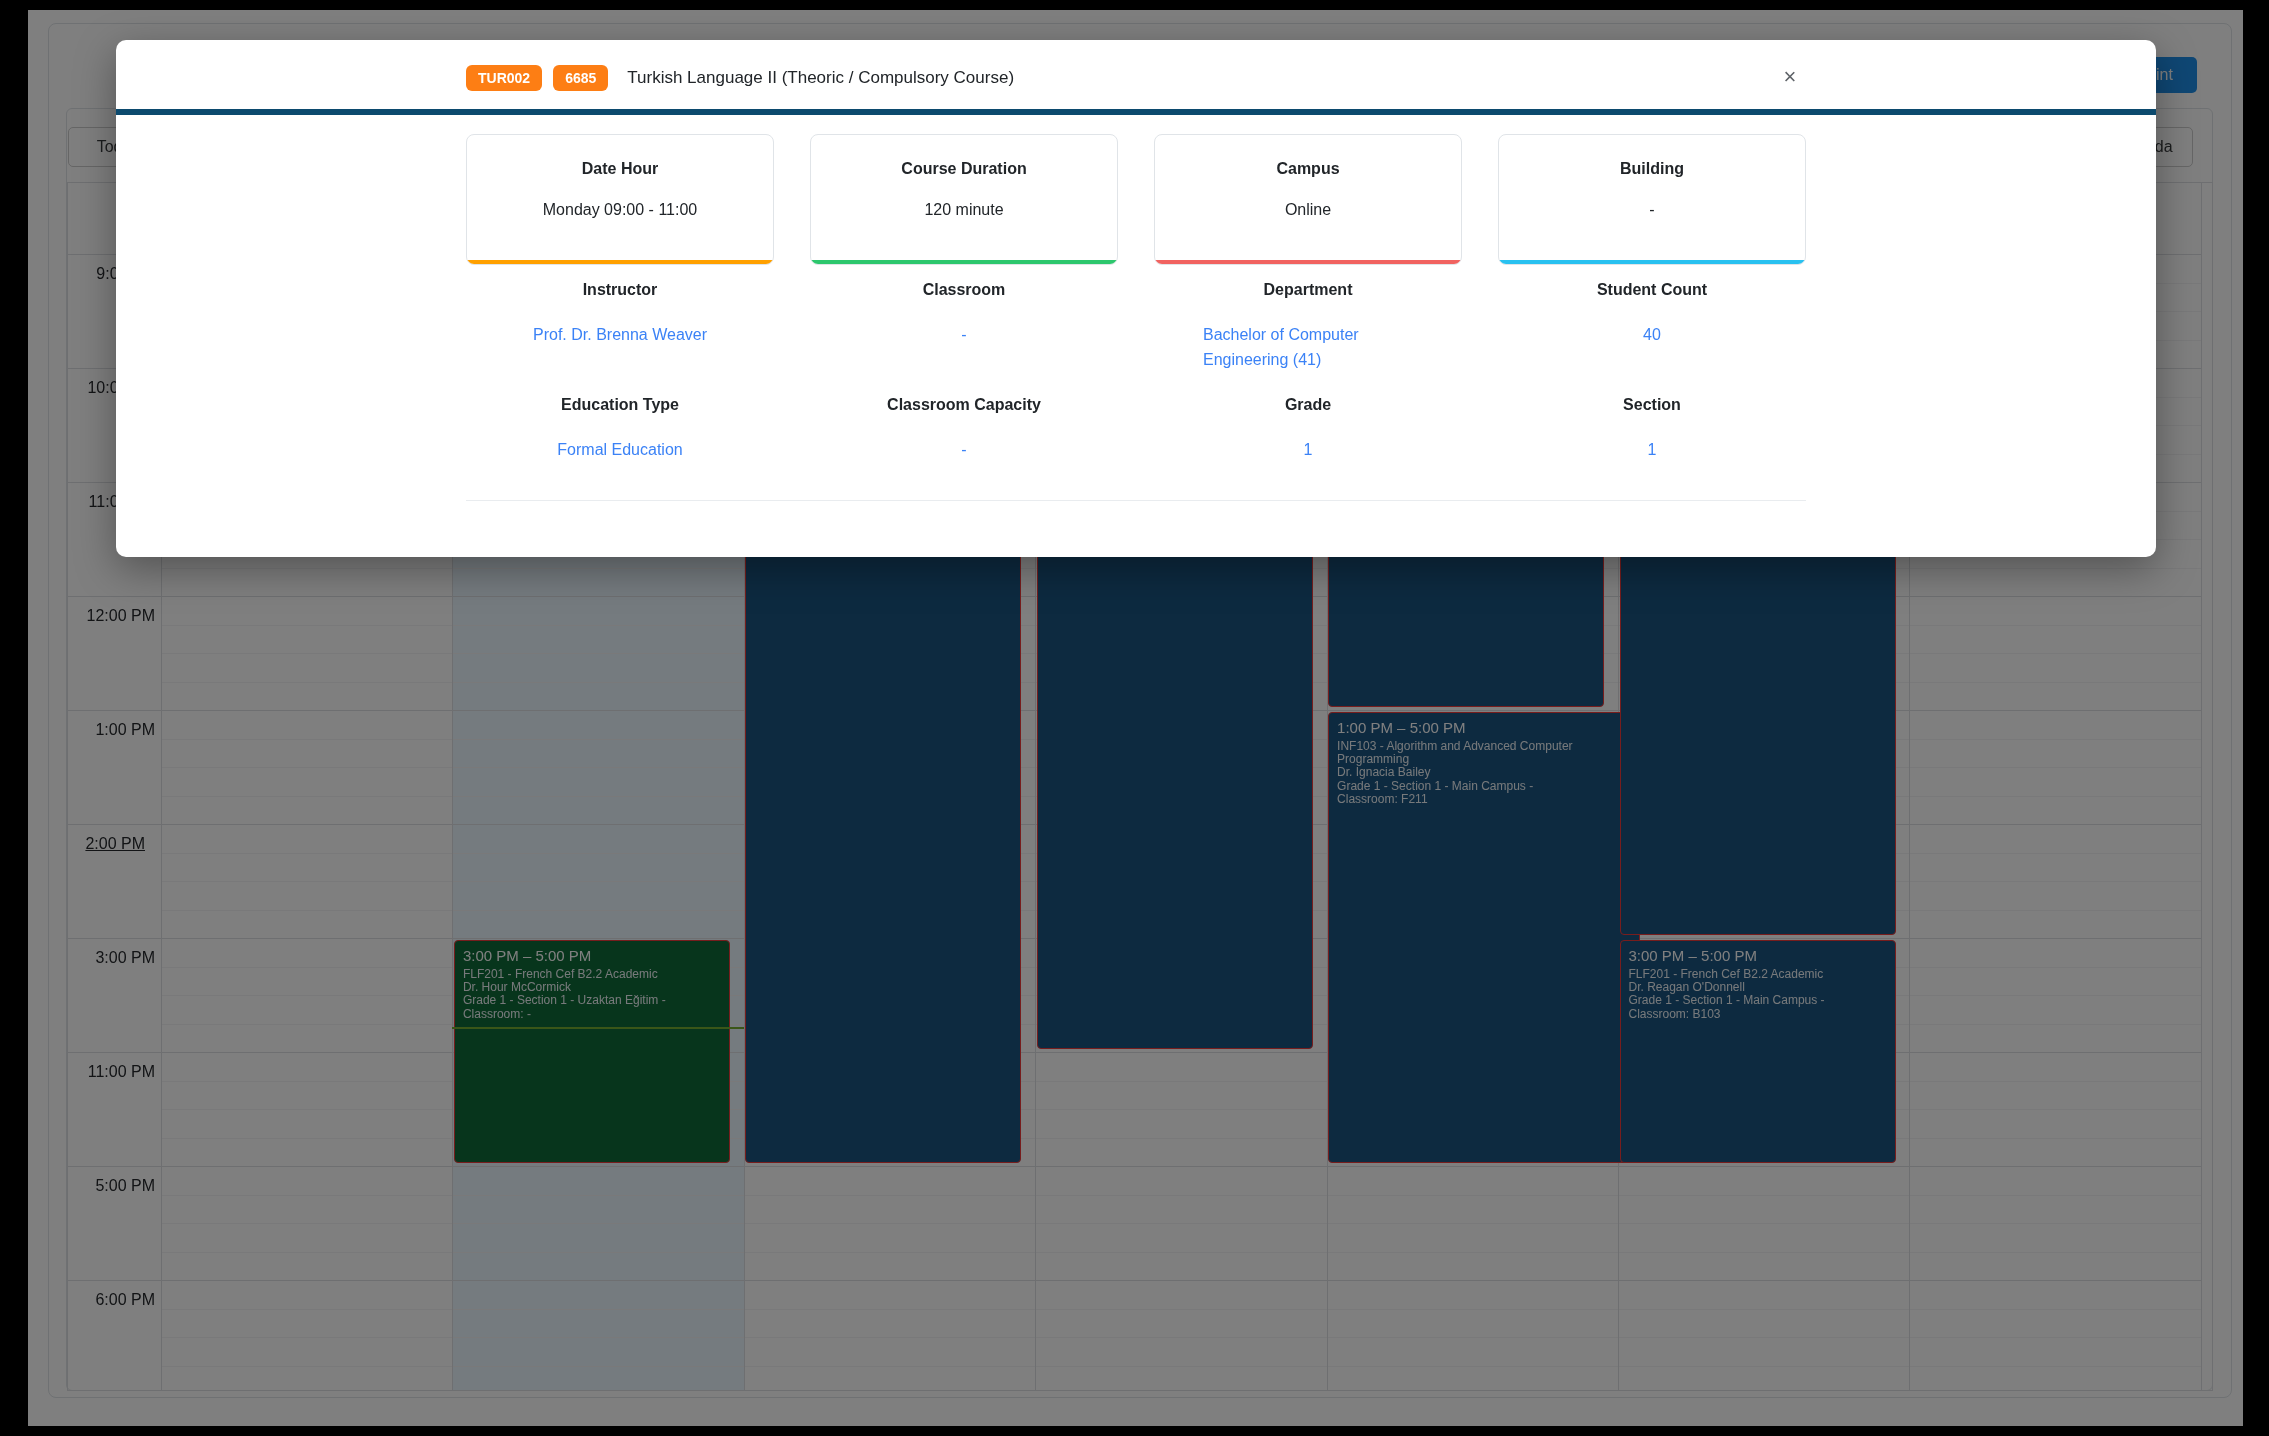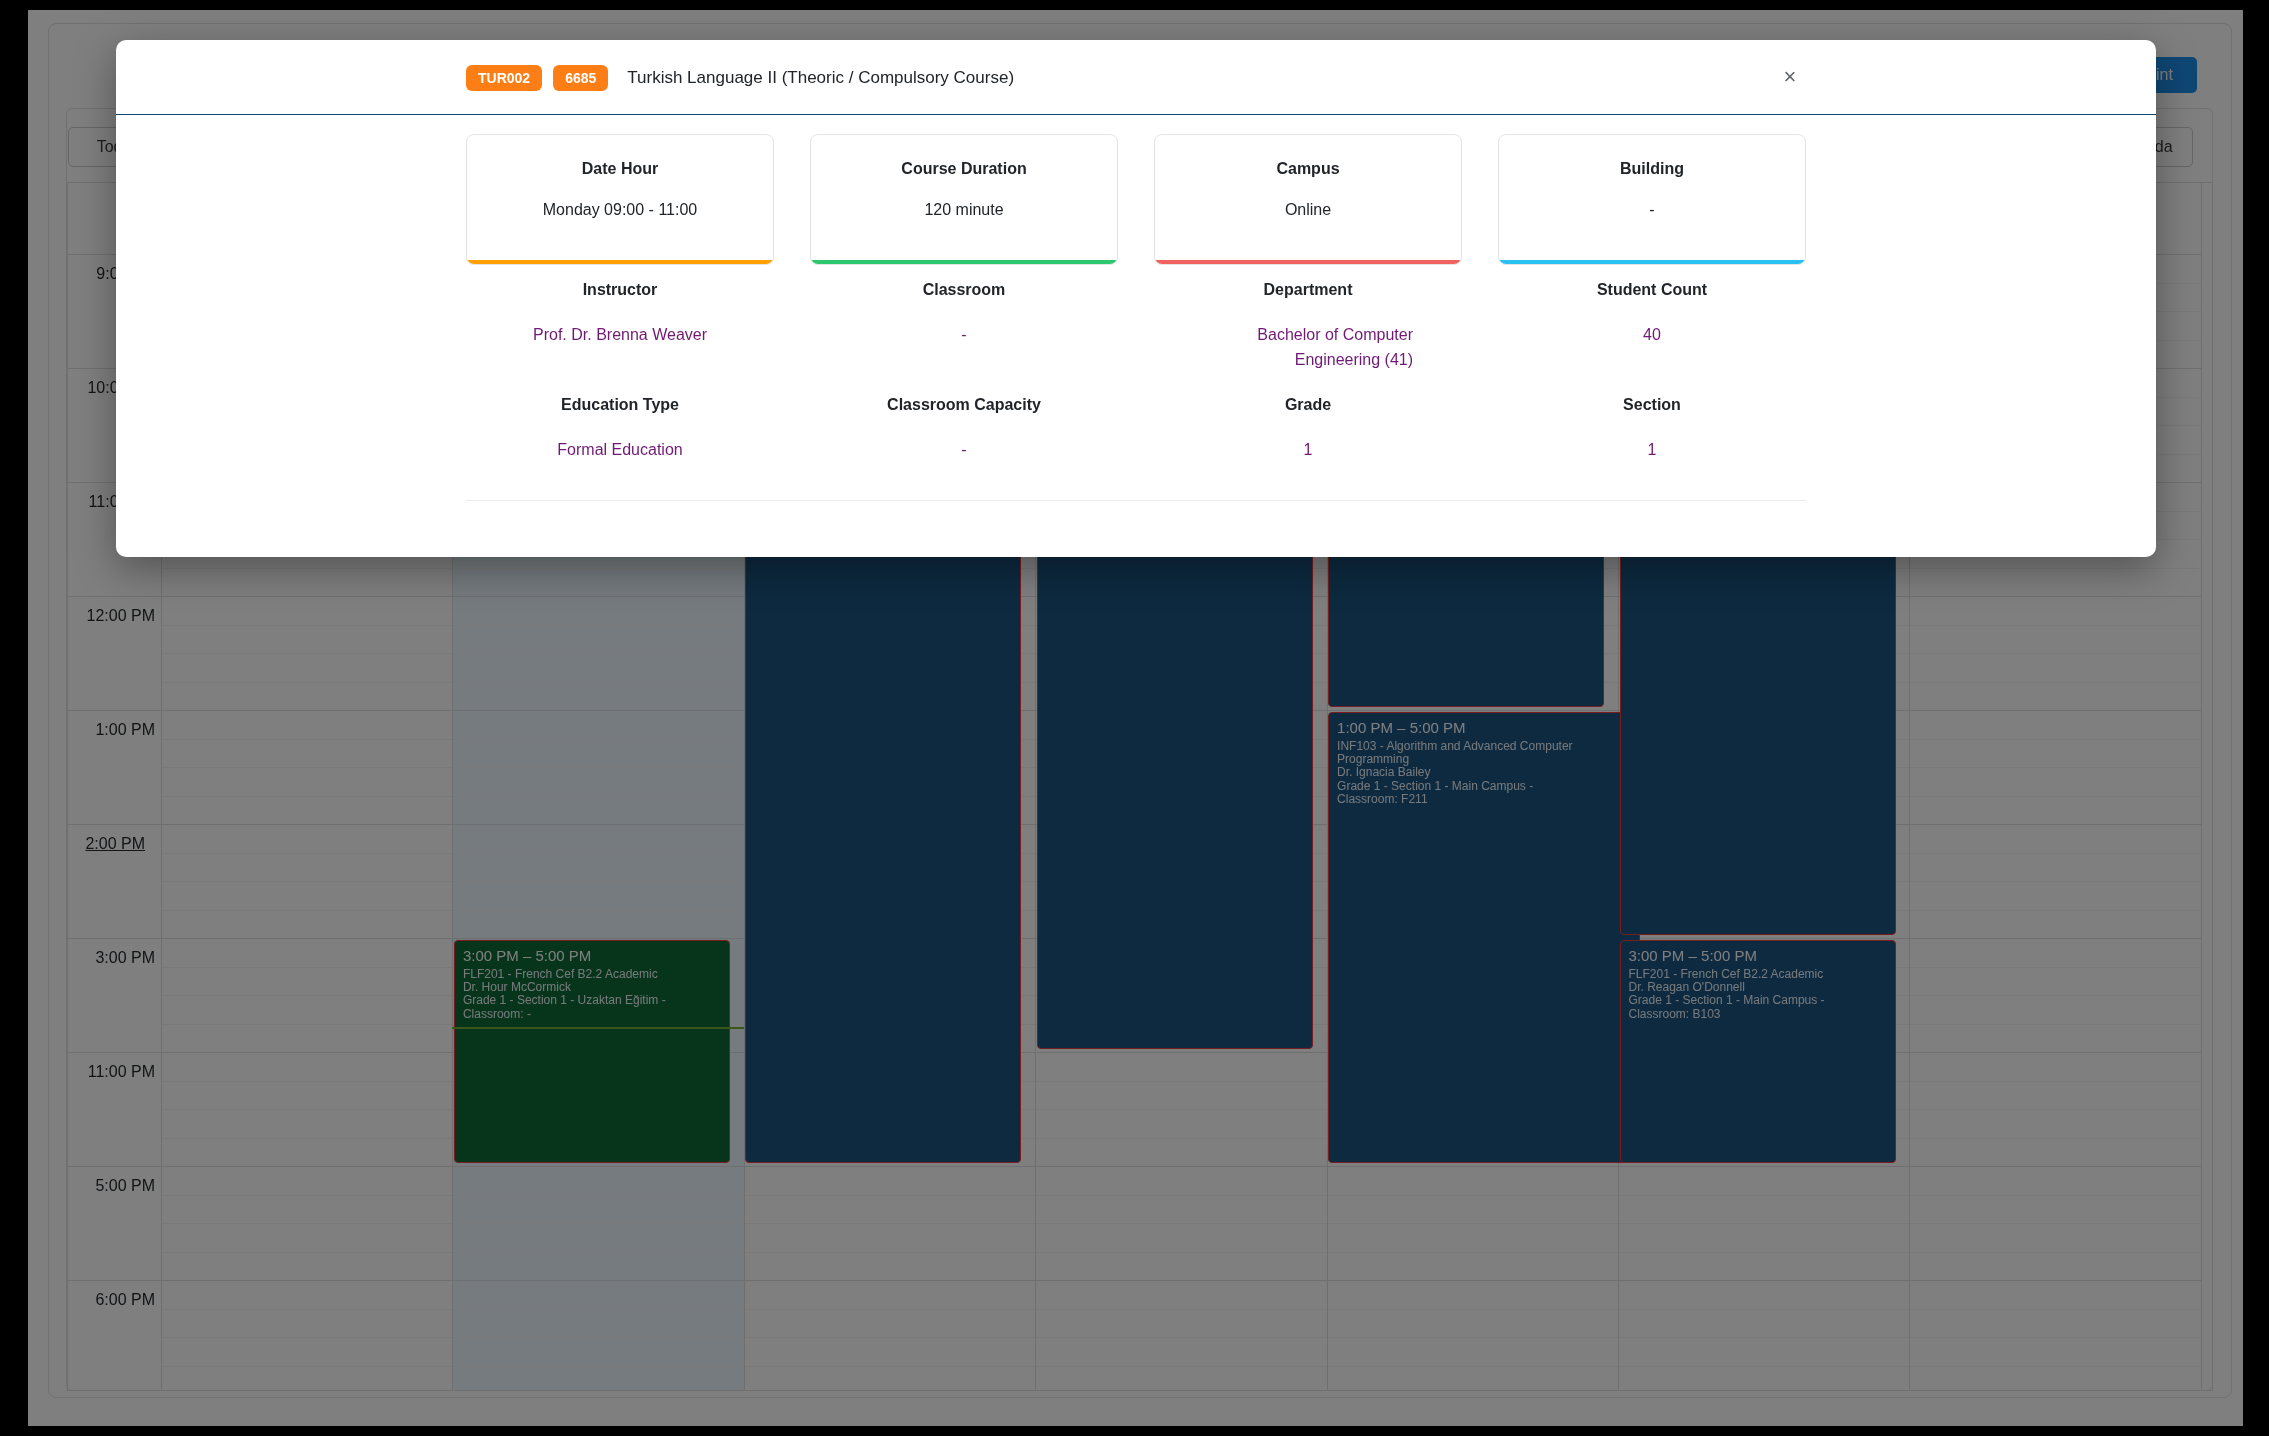--- a/index.html
+++ b/index.html
@@ -24,34 +24,34 @@
   .today-bg { position:absolute; }
   .tlabel { position:absolute; width:88px; text-align:right; font-size:16px; color:#26292d; }
   .evt { position:absolute; border:1px solid; border-radius:4px; overflow:hidden; padding:5px 8px; color:#eef3f6; z-index:12; cursor:pointer; }
   .evt .time { font-size:15px; line-height:20px; color:#fff; margin-bottom:2px; white-space:nowrap; }
   .evt .dl { font-size:12px; line-height:13.2px; }
   .nowline { position:absolute; height:2px; z-index:15; }
 
   
   #backdrop { position:absolute; left:0; top:0; width:2269px; height:1436px; background:rgba(0,0,0,0.5); z-index:50; }
   #modal { position:absolute; left:116px; top:40px; width:2040px; height:517px; background:#fff; border-radius:10px; box-shadow:0 12px 40px rgba(0,0,0,0.35); z-index:100; }
-  .m-header { position:relative; height:75px; border-bottom:1px solid #0c4a6e; }
+  .m-header { position:relative; height:75px; border-bottom:6px solid #0c4a6e; }
   .m-header-inner { position:absolute; left:350px; right:350px; top:0; height:75px; display:flex; align-items:center; }
   .badge { display:inline-block; color:#fff; font-size:14px; font-weight:bold; padding:5px 12px; border-radius:6px; margin-right:11px; }
   .m-title { font-size:17px; color:#212529; margin-left:8px; }
   .m-close { position:absolute; right:351px; top:22px; width:30px; height:30px; border:none; background:transparent; color:#5f6368; font-size:22px; line-height:30px; text-align:center; cursor:pointer; font-family:inherit; }
   .m-body { padding:0 350px; }
   .cards { margin-top:19px; display:grid; grid-template-columns:repeat(4,1fr); gap:36px; }
   .card { position:relative; height:131px; border:1px solid #e0e4e8; border-radius:8px; background:#fff; overflow:hidden; }
   .card-label { margin-top:25px; text-align:center; font-size:16px; font-weight:600; color:#212529; }
   .card-value { margin-top:23px; text-align:center; font-size:16px; color:#212529; }
   .card-accent { position:absolute; left:0; right:0; bottom:0; height:4px; }
   .frow { display:grid; grid-template-columns:repeat(4,1fr); gap:36px; }
   .flabel { text-align:center; font-size:16px; font-weight:600; color:#212529; }
-  .fvalue { text-align:right; font-size:16px; color:#701a75; max-width:210px; margin:23px auto 0; line-height:25px; }
+  .fvalue { text-align:left; font-size:16px; color:#3b82f6; max-width:210px; margin:23px auto 0; line-height:25px; }
   .row1 { margin-top:16px; } .row2 { margin-top:24px; }
   .m-divider { margin-top:38px; border-top:1px solid #e9ecef; }
 </style>
 </head>
 <body>
 
 <div id="stage">
   <div id="page">
 
     <div class="outer-card"></div>

